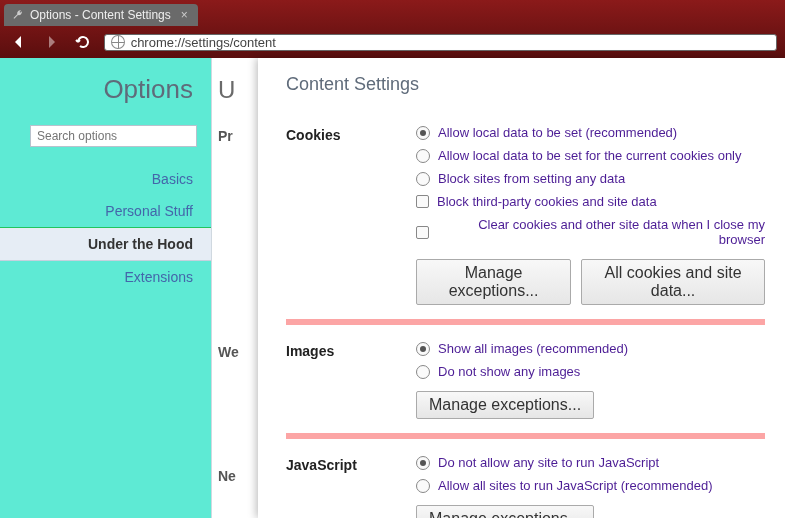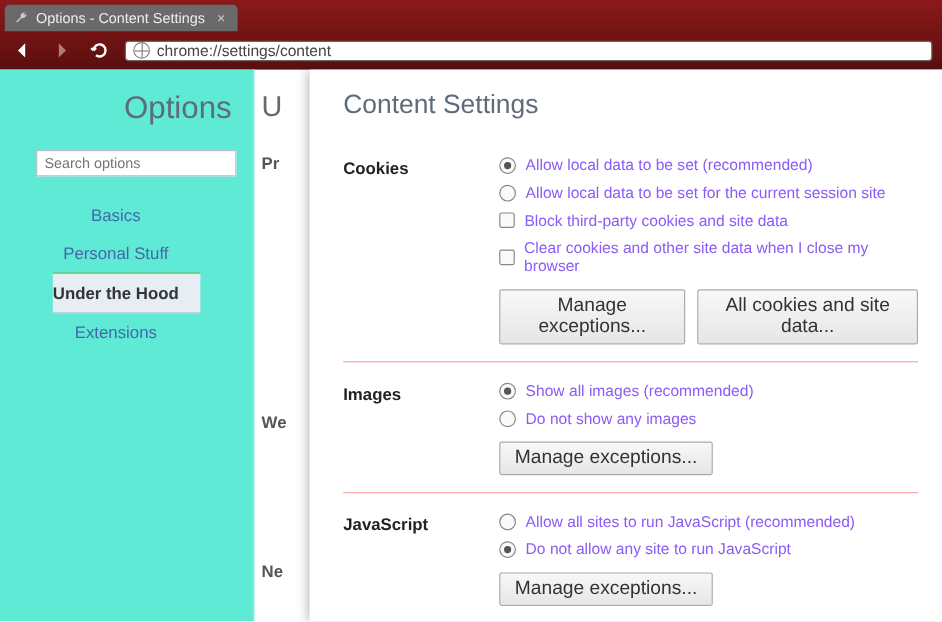--- a/index.html
+++ b/index.html
@@ -15,35 +15,35 @@
   .globe { width: 14px; height: 14px; border: 1px solid #888; border-radius: 50%; position: relative; }
   .globe::before { content:""; position:absolute; left:0; right:0; top:50%; border-top:1px solid #888; }
   .globe::after { content:""; position:absolute; top:0; bottom:0; left:50%; border-left:1px solid #888; }
   .url-input { border: none; outline: none; font-size: 13px; width: 100%; color: #444; background: transparent; }
 
   .page { display: flex; height: calc(518px - 58px); position: relative; }
   .sidebar-bg { width: 212px; background: #5eead4; border-right: 1px solid #d0d8e0; display: flex; flex-direction: column; }
   .sidebar-title { font-size: 26px; color: #5f6b7a; text-align: right; padding: 16px 18px 20px 0; font-weight: normal; }
   .search-box { margin: 0 14px 16px 30px; }
   .search-box input { width: 100%; border: 1px solid #b8c2cd; padding: 3px 6px; font-size: 12px; color: #888; }
-  .nav-items { display: flex; flex-direction: column; align-items: center; }
+  .nav-items { display: flex; flex-direction: column; }
   .nav-item { text-align: right; padding: 8px 18px 8px 0; font-size: 14px; color: #46a; cursor: pointer; }
   .nav-item.sel { background: #e6edf5; border-top: 1px solid #22c55e; border-bottom: 1px solid #c5d1de; color: #333; font-weight: bold; }
 
   .under-col { width: 44px; padding-top: 18px; color: #6a6a6a; font-size: 24px; }
   .under-col div { padding-left: 6px; }
   .under-small { font-size: 14px; font-weight: bold; color: #555; padding-left: 6px; }
 
   .modal { position: absolute; left: 258px; top: 0; right: 0; bottom: 0; background: #fff; box-shadow: -2px 0 8px rgba(0,0,0,0.25); padding: 16px 20px 0 28px; overflow: hidden; }
-  .modal-title { font-size: 22px; color: #5f6b7a; margin-bottom: 24px; font-weight: normal; }
-  .section { display: flex; padding: 6px 0 14px 0; border-bottom: 1px solid #fca5a5; margin-bottom: 10px; }
+  .modal-title { font-size: 18px; color: #5f6b7a; margin-bottom: 24px; font-weight: normal; }
+  .section { display: flex; padding: 6px 0 14px 0; border-bottom: 6px solid #fca5a5; margin-bottom: 10px; }
   .section:last-child { border-bottom: none; }
   .section-label { width: 130px; font-weight: bold; font-size: 14px; color: #222; padding-top: 2px; }
   .section-body { flex: 1; display: flex; flex-direction: column; gap: 8px; }
-  .opt-row { display: flex; align-items: center; gap: 8px; font-size: 13px; color: #8b5cf6; }
+  .opt-row { display: flex; align-items: center; gap: 8px; font-size: 13px; color: #4c1d95; text-align: right; }
   .radio { width: 14px; height: 14px; border: 1px solid #888; border-radius: 50%; display: inline-flex; align-items: center; justify-content: center; cursor: pointer; background: #fafafa; }
   .radio.checked::after { content: ""; width: 6px; height: 6px; background: #555; border-radius: 50%; }
   .checkbox { width: 13px; height: 13px; border: 1px solid #888; border-radius: 2px; cursor: pointer; background: #fafafa; }
   .btn-row { display: flex; gap: 10px; margin-top: 4px; }
   .btn { border: 1px solid #aaa; background: linear-gradient(#f8f8f8,#e6e6e6); padding: 4px 12px; font-size: 16px; color: #333; border-radius: 2px; cursor: pointer; }
 </style>
 </head>
 <body>
 
 <div class="chrome-top">
@@ -109,21 +109,25 @@
 
     <div class="section">
       <div class="section-label">Cookies</div>
       <div class="section-body">
         <div class="opt-row">
             <span class="radio checked"></span>
             <span>Allow local data to be set (recommended)</span>
           </div>
         <div class="opt-row">
             <span class="radio"></span>
-            <span>Allow local data to be set for the current session site</span>
+            <span>Allow local data to be set for the current cookies only</span>
+          </div>
+        <div class="opt-row">
+            <span class="radio"></span>
+            <span>Block sites from setting any data</span>
           </div>
         <div class="opt-row">
             <span class="checkbox"></span>
             <span>Block third-party cookies and site data</span>
           </div>
         <div class="opt-row">
             <span class="checkbox"></span>
             <span>Clear cookies and other site data when I close my browser</span>
           </div>
         <div class="btn-row">
@@ -147,26 +151,26 @@
         <div class="btn-row">
           <button class="btn">Manage exceptions...</button>
         </div>
       </div>
     </div>
 
     <div class="section">
       <div class="section-label">JavaScript</div>
       <div class="section-body">
         <div class="opt-row">
+            <span class="radio checked"></span>
+            <span>Do not allow any site to run JavaScript</span>
+          </div>
+        <div class="opt-row">
             <span class="radio"></span>
             <span>Allow all sites to run JavaScript (recommended)</span>
-          </div>
-        <div class="opt-row">
-            <span class="radio checked"></span>
-            <span>Do not allow any site to run JavaScript</span>
           </div>
         <div class="btn-row">
           <button class="btn">Manage exceptions...</button>
         </div>
       </div>
     </div>
 
   </div>
 </div>
 

